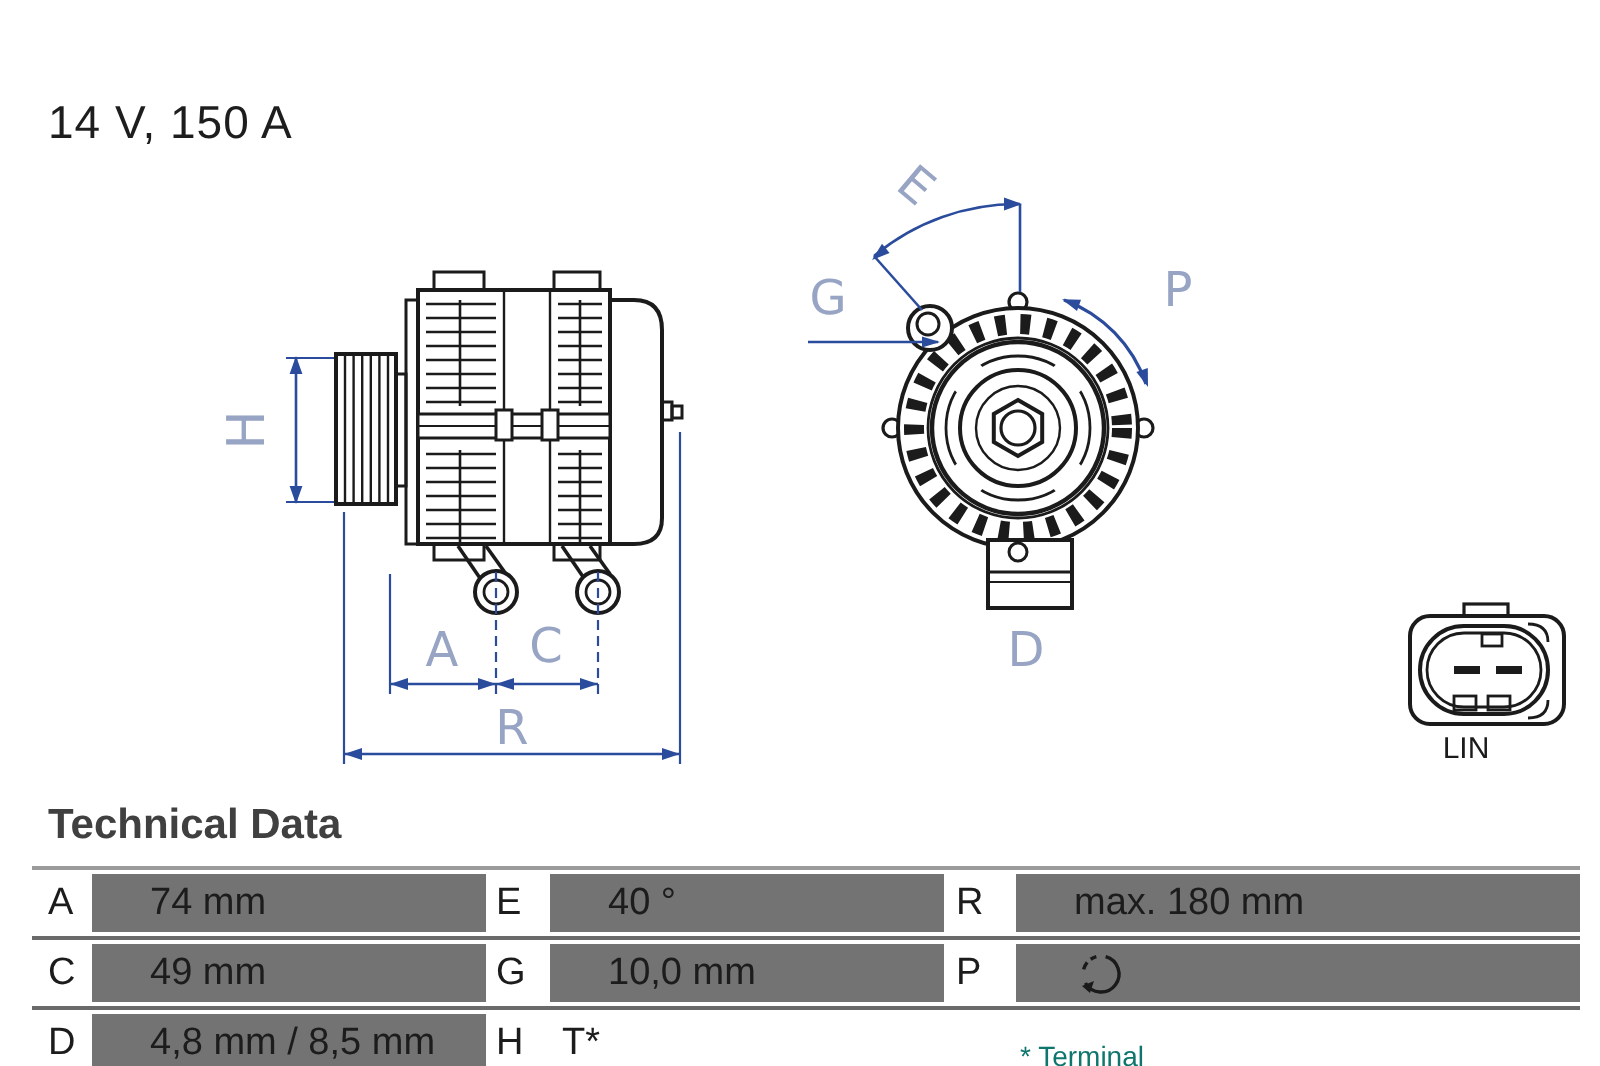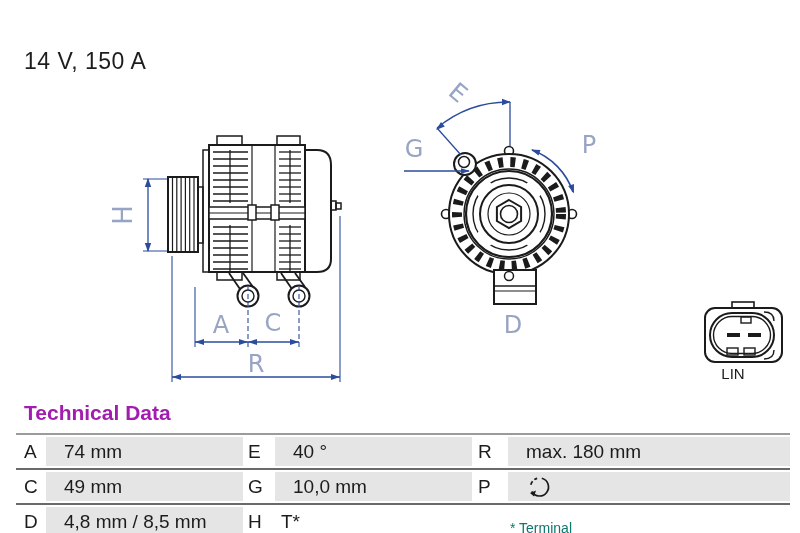--- a/index.html
+++ b/index.html
@@ -1,29 +1,29 @@
 <!DOCTYPE html>
 <html><head>
 <meta charset="utf-8">
 <style>
   html,body{margin:0;padding:0;background:#fff;}
   .page{position:relative;width:800px;height:533px;background:#ffffff;
         font-family:"Liberation Sans",sans-serif;overflow:hidden;margin-top:40px;}
   .rating{position:absolute;left:24px;top:8px;font-size:23px;color:#1d1d1d;letter-spacing:.5px;}
   svg.art{position:absolute;left:0;top:0;}
-  .tech-title{position:absolute;left:24px;top:361px;font-size:21px;font-weight:bold;color:#a21caf;margin:0;}
+  .tech-title{position:absolute;left:24px;top:361px;font-size:21px;font-weight:bold;color:#404040;margin:0;}
   .tbl{position:absolute;left:16px;top:393px;width:774px;
        border-top:2px solid #9b9b9b;border-bottom:2px solid #8f8f8f;}
   .tr{display:grid;grid-template-columns:30px 197px 32px 197px 36px 1fr;height:33px;}
   .tr + .tr{border-top:2px solid #6a6a6a;}
   .td{display:flex;align-items:center;font-size:19px;color:#1c1c1c;}
   .td.k{padding-left:8px;}
   .td.k2{padding-left:5px;}
   .td.k3{padding-left:6px;}
-  .td.v{margin:2px 0;background:#e5e5e5;padding-left:18px;}
+  .td.v{margin:2px 0;background:#737373;padding-left:29px;}
   .footnote{position:absolute;left:510px;top:480px;font-size:14px;color:#0f766e;}
   .dimtext{font-family:"DejaVu Sans",sans-serif;}
 </style>
 </head>
 <body>
 
 <div class="page">
 
   <div class="rating">14 V, 150 A</div>
 

